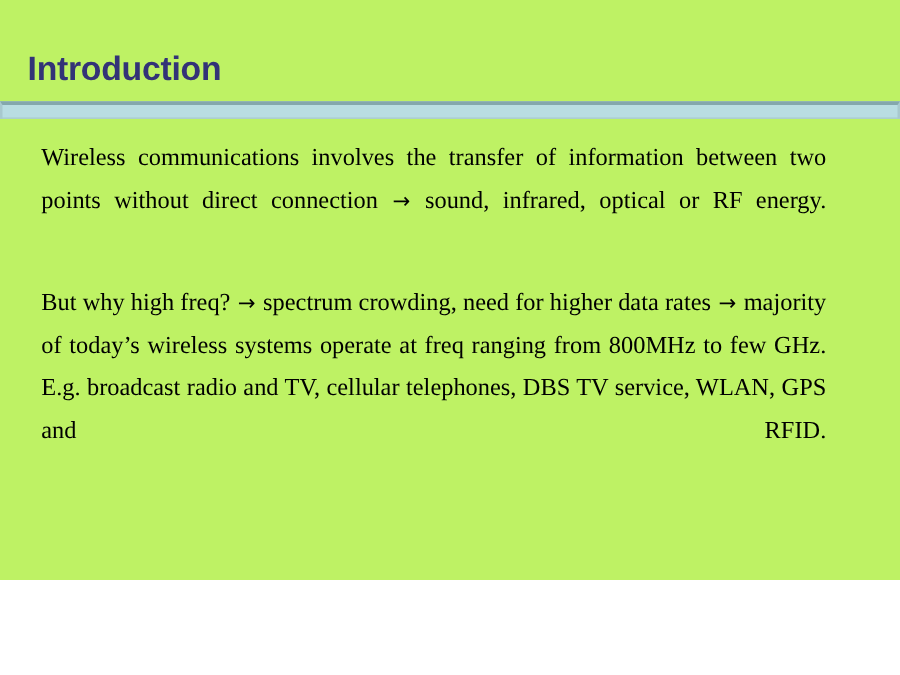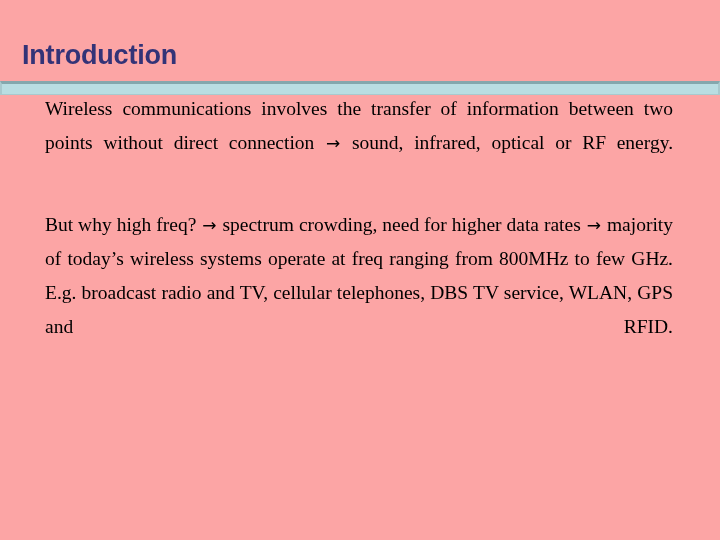--- a/index.html
+++ b/index.html
@@ -10,22 +10,22 @@
   body {
     width: 720px;
     height: 540px;
     overflow: hidden;
     font-family: "Liberation Serif", "DejaVu Serif", serif;
   }
 
   .slide {
     position: relative;
     width: 720px;
-    height: 540px;
-    background: #fca5a5;
+    height: 464px;
+    background: #bef264;
   }
 
   
   .slide-title {
     position: absolute;
     left: 22px;
     top: 41px;
     font-family: "Liberation Sans", "DejaVu Sans", sans-serif;
     font-size: 27px;
     font-weight: bold;
@@ -47,23 +47,22 @@
     border-left: 2px solid #a8c9ce;
     border-right: 2px solid #a8c9ce;
     border-bottom: 1px solid #a8c9ce;
     box-sizing: border-box;
   }
 
   
   .body-block {
     position: absolute;
     left: 33px;
-    top: 92px;
+    top: 110px;
     width: 628px;
-    margin-left: 12px;
   }
 
   .para {
     font-size: 19.5px;
     color: #000000;
     line-height: 34px;
     text-align: justify;
     text-justify: inter-word;
     margin: 0 0 14px 0;
   }

